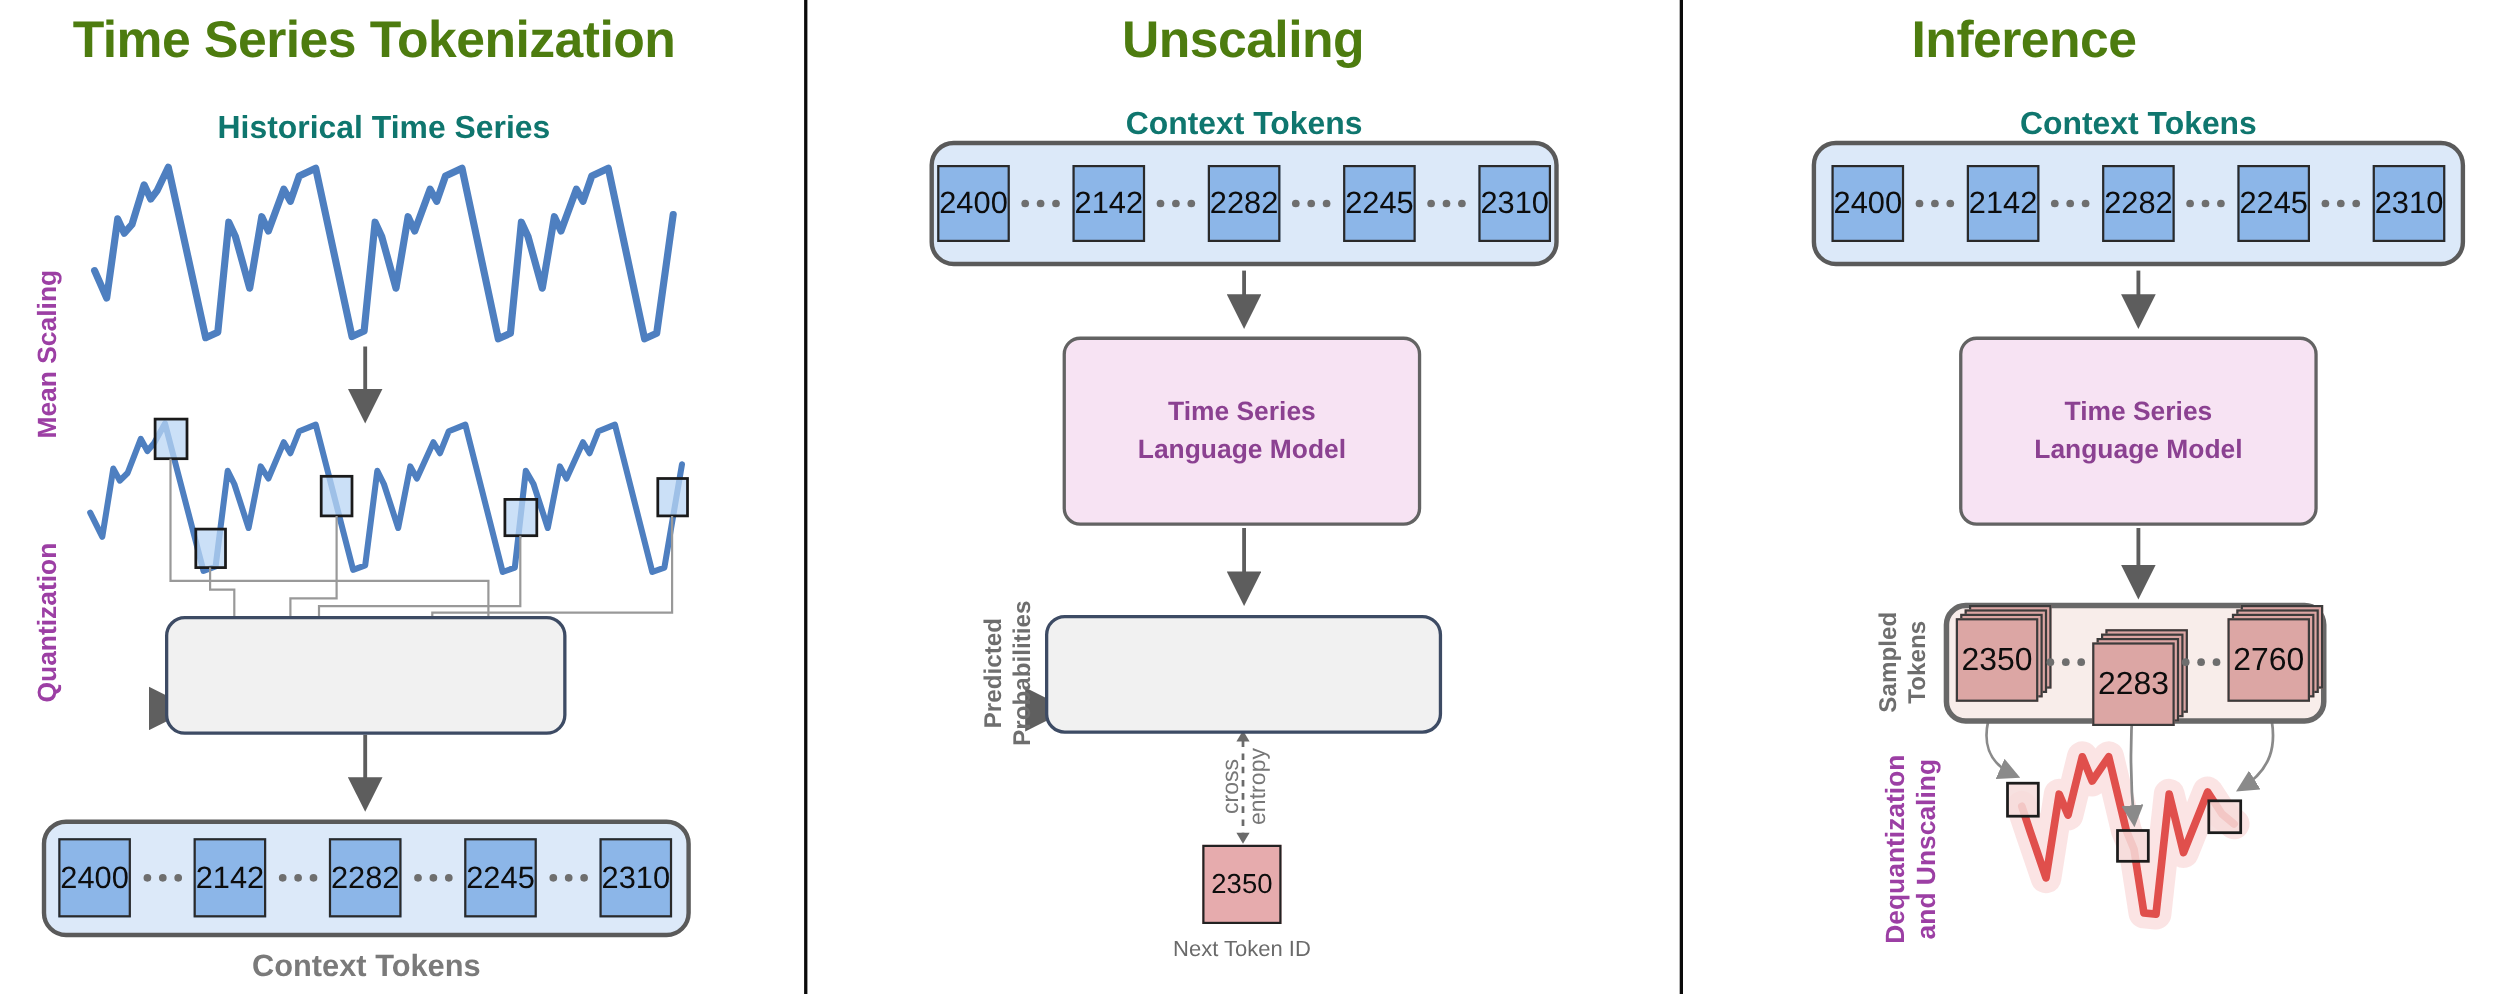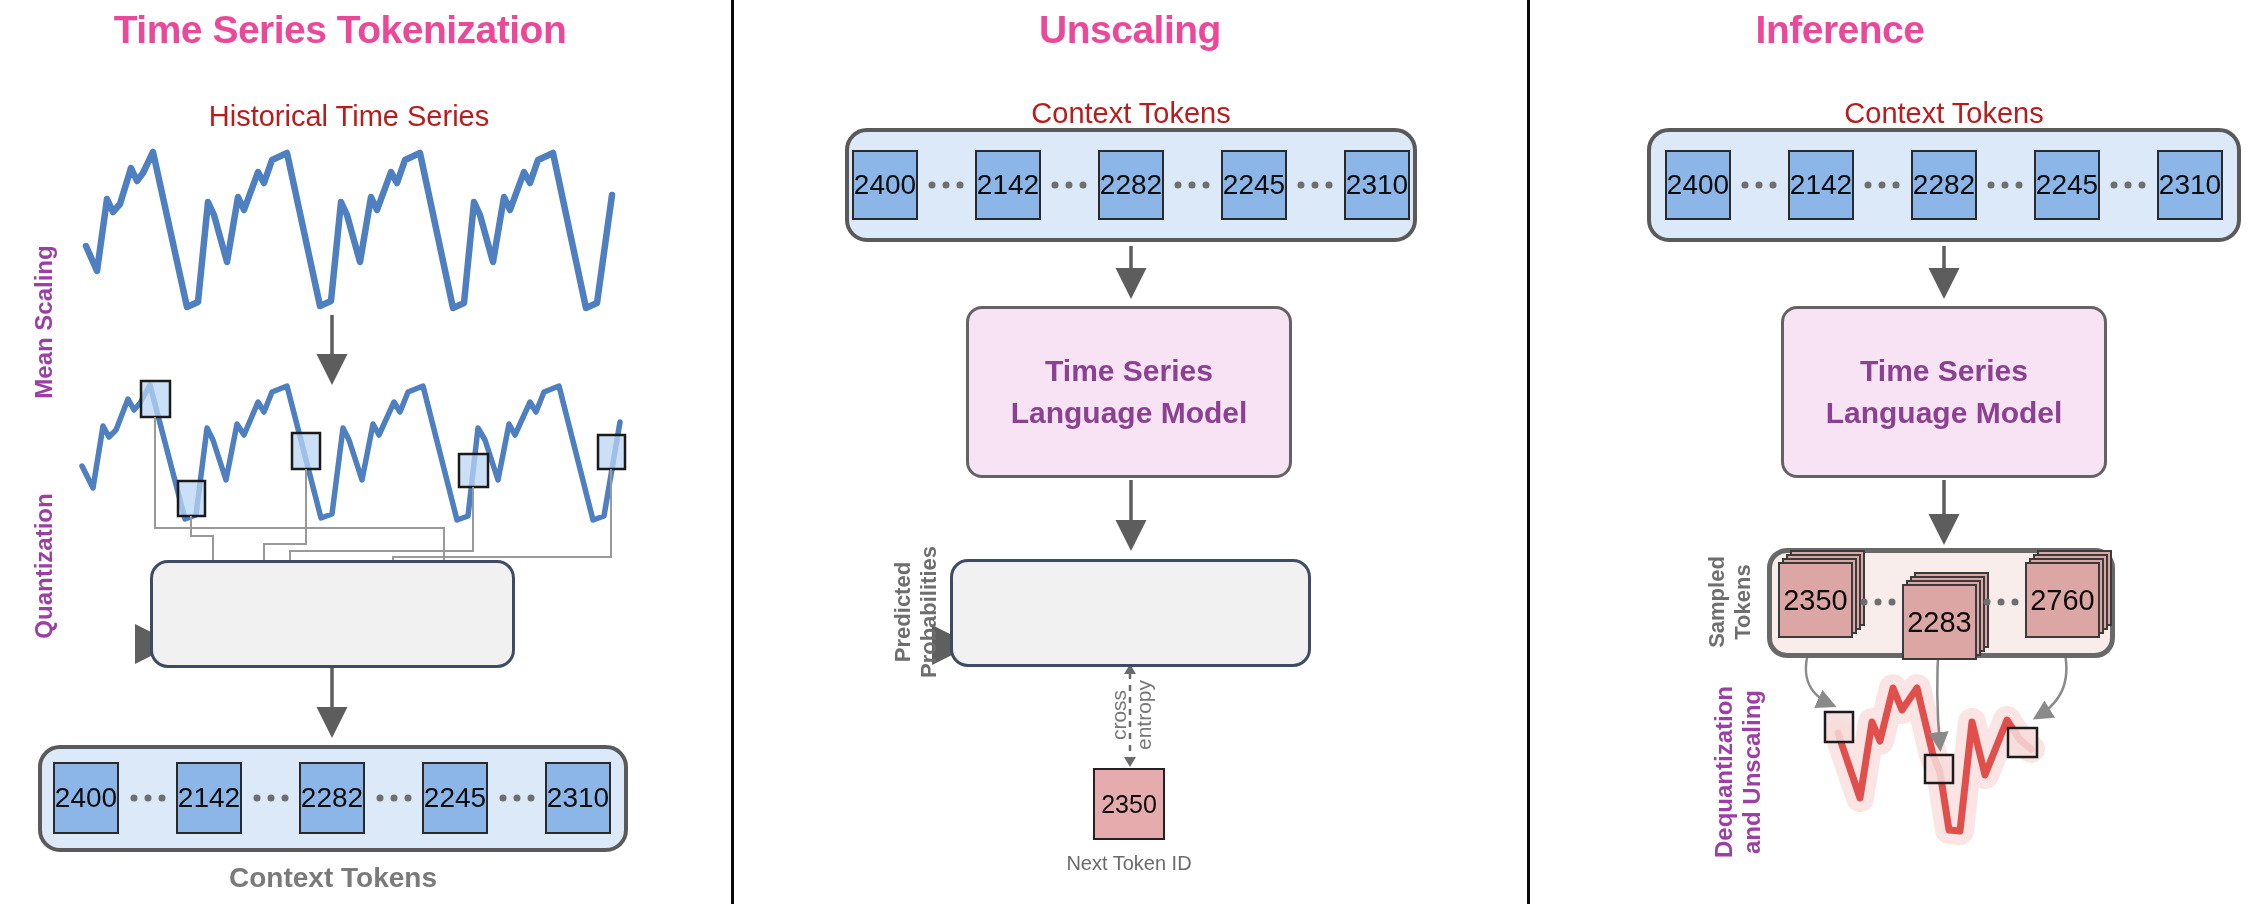--- a/index.html
+++ b/index.html
@@ -1,35 +1,35 @@
 <!DOCTYPE html>
 <html><head>
 <meta charset="utf-8">
 <style>
   html,body{margin:0;padding:0;background:#ffffff;}
   .canvas{position:relative;width:2267px;height:904px;background:#ffffff;overflow:hidden;
           font-family:"Liberation Sans", sans-serif;}
   #gfx{position:absolute;left:0;top:0;width:2267px;height:904px;}
   .abs{position:absolute;}
   .ctr{transform:translateX(-50%);white-space:nowrap;}
-  .panel-title{font-size:39px;font-weight:bold;color:#ec4899;letter-spacing:-0.5px;}
-  .gray-label{font-size:29px;font-weight:normal;color:#b91c1c;}
+  .panel-title{font-size:47px;font-weight:bold;color:#4d7c0f;letter-spacing:-0.5px;}
+  .gray-label{font-size:29px;font-weight:bold;color:#0f766e;}
   .gray-caption{font-size:28px;font-weight:bold;color:#7a7a7a;}
   .vlabel{position:absolute;transform:translate(-50%,-50%) rotate(-90deg);transform-origin:center;
           text-align:center;white-space:pre-line;line-height:1.18;}
   .purple-label{font-size:24px;font-weight:bold;color:#9c3fa4;}
   .gray-vlabel{font-size:22px;font-weight:bold;color:#6e6e6e;}
   .cross-label{font-size:21px;font-weight:500;color:#777777;}
   .divider{position:absolute;top:0;width:3px;height:904px;background:#0a0a0a;}
   .token-container{position:absolute;background:#dce9f9;border:4px solid #5a5a5a;border-radius:22px;box-sizing:border-box;}
   .sampled-container{position:absolute;background:#f8edea;border:5px solid #686868;border-radius:20px;box-sizing:border-box;}
   .qbox{position:absolute;background:#f1f1f1;border:3.5px solid #3d4b64;border-radius:18px;box-sizing:border-box;}
   .model-box{position:absolute;background:#f7e3f3;border:3.5px solid #636363;border-radius:16px;box-sizing:border-box;
              display:flex;align-items:center;justify-content:center;text-align:center;
-             font-size:30px;font-weight:bold;color:#8b4191;line-height:1.4;white-space:pre-line;}
+             font-size:24px;font-weight:bold;color:#8b4191;line-height:1.4;white-space:pre-line;}
   .token{position:absolute;background:#8cb6e8;border:2px solid #2a2a2a;box-sizing:border-box;
          display:flex;align-items:center;justify-content:center;font-size:28px;color:#0d0d0d;}
   .pink-box{position:absolute;background:#e6abad;border:2px solid #222222;box-sizing:border-box;
             display:flex;align-items:center;justify-content:center;font-size:25px;color:#0d0d0d;}
   .dots{position:absolute;display:flex;gap:7px;transform:translate(-50%,-50%);}
   .dots i{width:7px;height:7px;border-radius:50%;background:#6e6e6e;}
   .card{position:absolute;width:75px;height:76px;}
   .card .layer{position:absolute;width:75px;height:76px;background:#dca6a4;border:2px solid #3b3b3b;box-sizing:border-box;}
   .card .front{position:absolute;width:75px;height:76px;background:#dca6a4;border:2px solid #3b3b3b;box-sizing:border-box;
                display:flex;align-items:center;justify-content:center;font-size:29px;color:#0d0d0d;}

